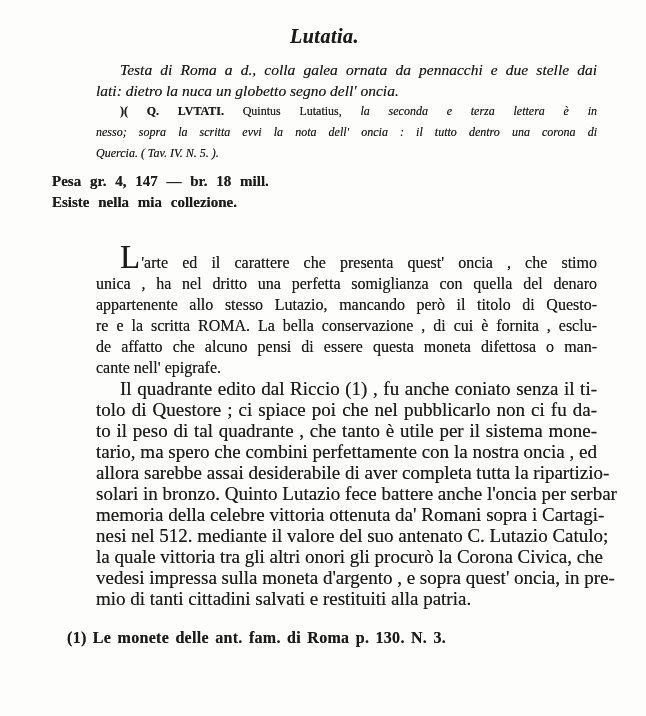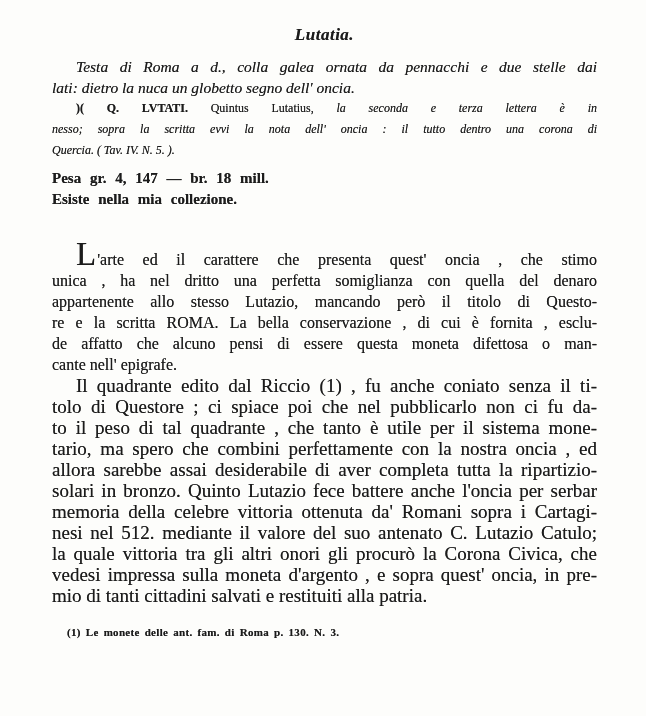--- a/index.html
+++ b/index.html
@@ -20,33 +20,34 @@
     margin: 30px 0 0 0;
     text-align: center;
     font-size: 18px;
     font-weight: bold;
     letter-spacing: 2.5px;
     word-spacing: 9px;
   }
   .subtitle {
     margin: 25px 0 0 0;
     text-align: center;
-    font-size: 17px;
+    font-size: 20px;
     font-weight: bold;
     font-style: italic;
     letter-spacing: 0.5px;
   }
   .para { margin: 0; }
   .para-desc   { margin-top: 11px; font-size: 15.5px; }
   .para-legend { font-size: 12px; }
   .tline {
     line-height: 21px;
     text-align: justify;
     text-align-last: justify;
     white-space: nowrap;
+    margin-left: 44px;
   }
   .tline.last { text-align-last: left; white-space: normal; }
   .tline.indent { text-indent: 24px; }
   .seg-i { font-style: italic; }
   .seg-b { font-weight: bold; }
   .seg-r { font-style: normal; }
   .seg-init {
     font-size: 33px;
     line-height: 0;
     letter-spacing: 1px;
@@ -57,21 +58,21 @@
     font-weight: bold;
     font-size: 15px;
     line-height: 21px;
     word-spacing: 5px;
   }
   .body-block { margin-top: 39px; font-size: 16px; }
   .body-para2 { margin-top: 0; font-size: 19px; }
   .footnote {
     margin-top: 20px;
     padding-left: 15px;
-    font-size: 11px;
+    font-size: 16px;
     font-weight: bold;
     letter-spacing: 0.3px;
     word-spacing: 2px;
     text-align: left;
   }
 </style>
 </head>
 <body>
 
 <div class="page">

